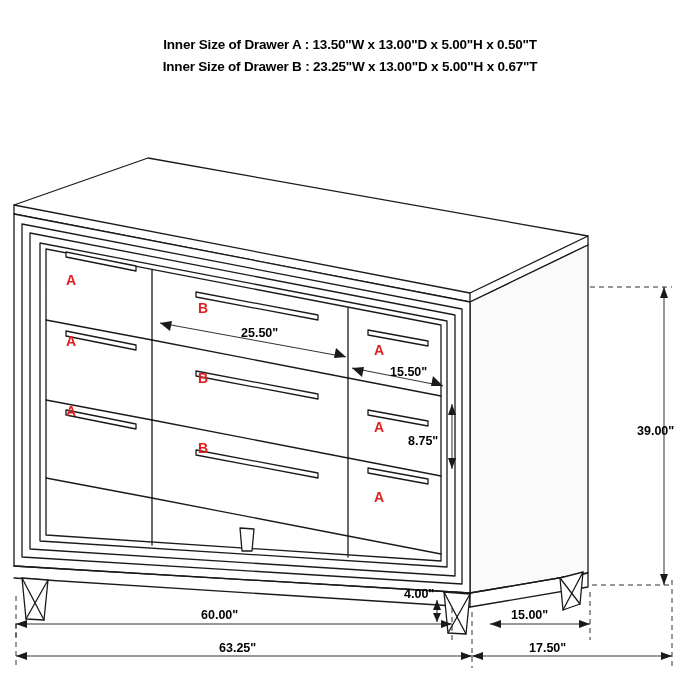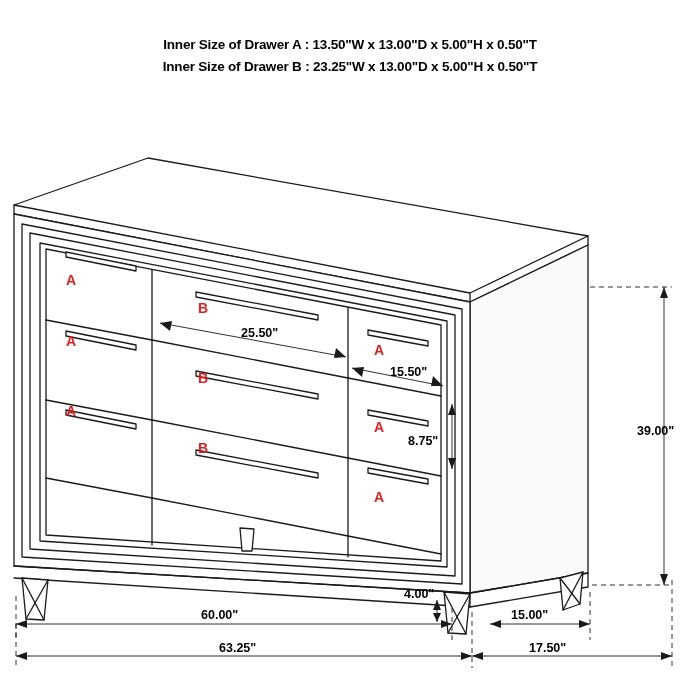--- a/index.html
+++ b/index.html
@@ -54,21 +54,21 @@
     color: #e02020;
     white-space: nowrap;
   }
 </style>
 </head>
 <body>
 
 <div id="stage">
 
   <div class="hdr" id="hdr1">Inner Size of Drawer A : 13.50"W x 13.00"D x 5.00"H x 0.50"T</div>
-  <div class="hdr" id="hdr2">Inner Size of Drawer B : 23.25"W x 13.00"D x 5.00"H x 0.50"T</div>
+  <div class="hdr" id="hdr2">Inner Size of Drawer B : 23.25"W x 13.00"D x 5.00"H x 0.67"T</div>
 
   <svg class="draw" viewBox="0 0 700 700">
     <g fill="none" stroke="#1a1a1a" stroke-width="1.3" stroke-linejoin="round" stroke-linecap="round">
 
       <polygon points="14,205 148,158 588,236 470,293" fill="#ffffff"></polygon>
       <polyline points="14,205 14,214 470,302 470,293"></polyline>
       <polyline points="588,236 588,245 470,302"></polyline>
 
       <polygon points="470,302 588,245 588,573 470,593" fill="#fafafa"></polygon>
 

